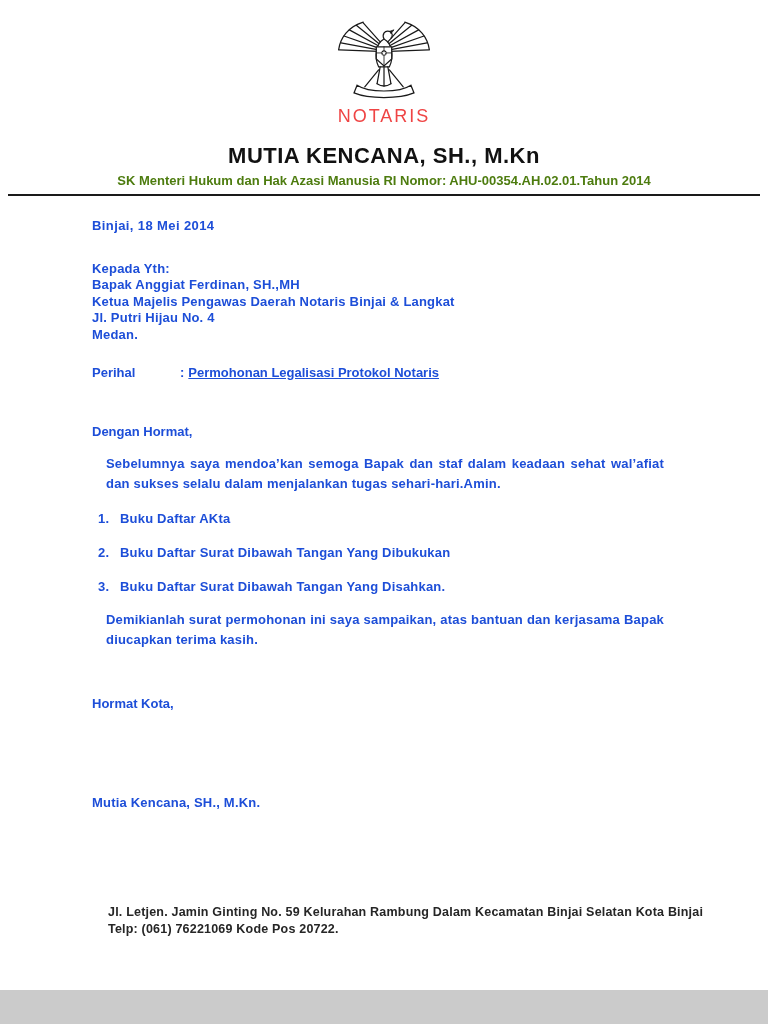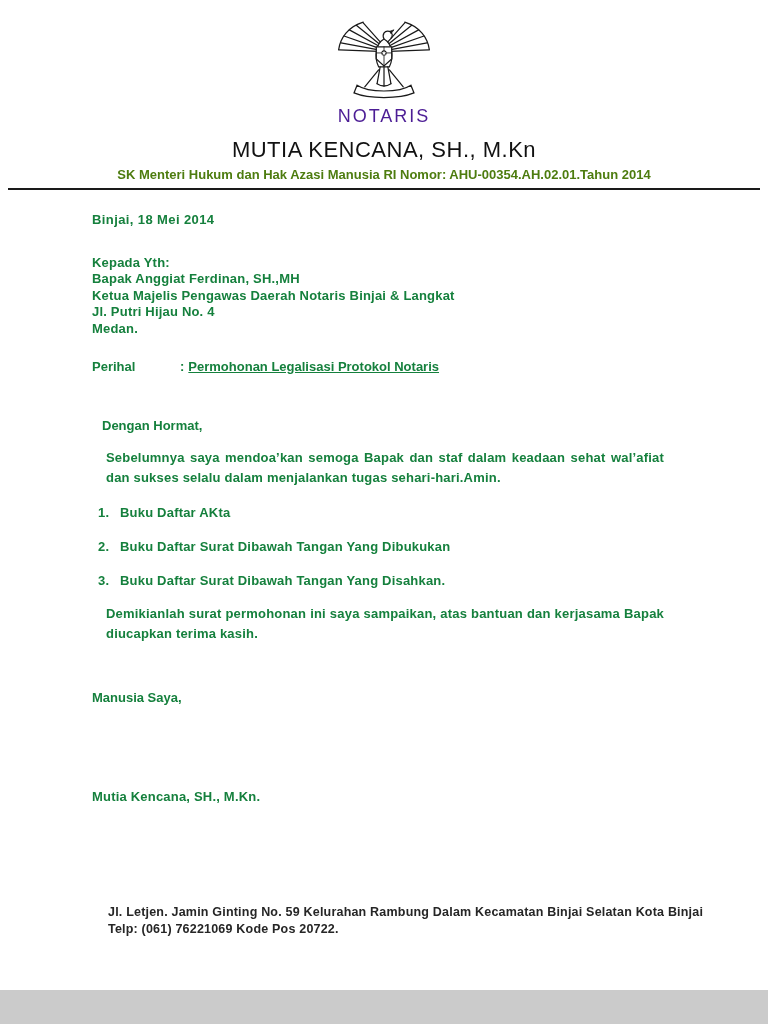--- a/index.html
+++ b/index.html
@@ -35,49 +35,49 @@
     padding-top: 12px;
   }
   .emblem-wrap {
     display: flex;
     justify-content: center;
   }
   .org-name {
     font-size: 18px;
     font-weight: 400;
     letter-spacing: 2px;
-    color: #4c1d95;
+    color: #ef4444;
     margin-top: 2px;
   }
   .notary-name {
     font-size: 22px;
-    font-weight: 400;
+    font-weight: 700;
     color: #111111;
-    margin-top: 10px;
+    margin-top: 16px;
     letter-spacing: 0.5px;
   }
   .sk-line {
     font-size: 13px;
     font-weight: 700;
     color: #4d7c0f;
     margin-top: 4px;
   }
   .head-rule {
     border: 0;
     border-top: 2px solid #1a1a1a;
     margin: 6px 8px 0 8px;
   }
 
   
   .letter-body {
     padding: 22px 90px 0 92px;
     font-size: 13px;
     font-weight: 700;
     line-height: 16.5px;
-    color: #15803d;
+    color: #1d4ed8;
   }
   .date-line {
     margin-bottom: 26px;
     letter-spacing: 0.4px;
   }
   .recipient-block div {
     letter-spacing: 0.2px;
   }
   .subject-line {
     margin-top: 22px;
@@ -88,21 +88,20 @@
     flex: 0 0 88px;
   }
   .subject-sep {
     margin-right: 4px;
   }
   .subject-value {
     text-decoration: underline;
   }
   .salutation {
     margin-top: 42px;
-    margin-left: 10px;
   }
   p.para {
     margin: 14px;
     text-align: justify;
     line-height: 20px;
     letter-spacing: 0.2px;
   }
   .para1 { margin-top: 12px; }
   .para2 { margin-top: 3px; }
   ol.attachment-list {
@@ -223,21 +222,21 @@
     <p class="para para1">Sebelumnya saya mendoa’kan semoga Bapak dan staf dalam keadaan sehat wal’afiat dan sukses selalu dalam menjalankan tugas sehari-hari.Amin.</p>
 
     <ol class="attachment-list">
       <li>Buku Daftar AKta</li>
       <li>Buku Daftar Surat Dibawah Tangan Yang Dibukukan</li>
       <li>Buku Daftar Surat Dibawah Tangan Yang Disahkan.</li>
     </ol>
 
     <p class="para para3">Demikianlah surat permohonan ini saya sampaikan, atas bantuan dan kerjasama Bapak diucapkan terima kasih.</p>
 
-    <div class="closing">Manusia Saya,</div>
+    <div class="closing">Hormat Kota,</div>
     <div class="signature-space"></div>
     <div class="signature-name">Mutia Kencana, SH., M.Kn.</div>
   </div>
 
   <div class="letter-footer">
     <div>Jl. Letjen. Jamin Ginting No. 59 Kelurahan Rambung Dalam Kecamatan Binjai Selatan Kota Binjai</div>
     <div>Telp: (061) 76221069 Kode Pos 20722.</div>
   </div>
 
   <div class="bottom-strip"></div>

